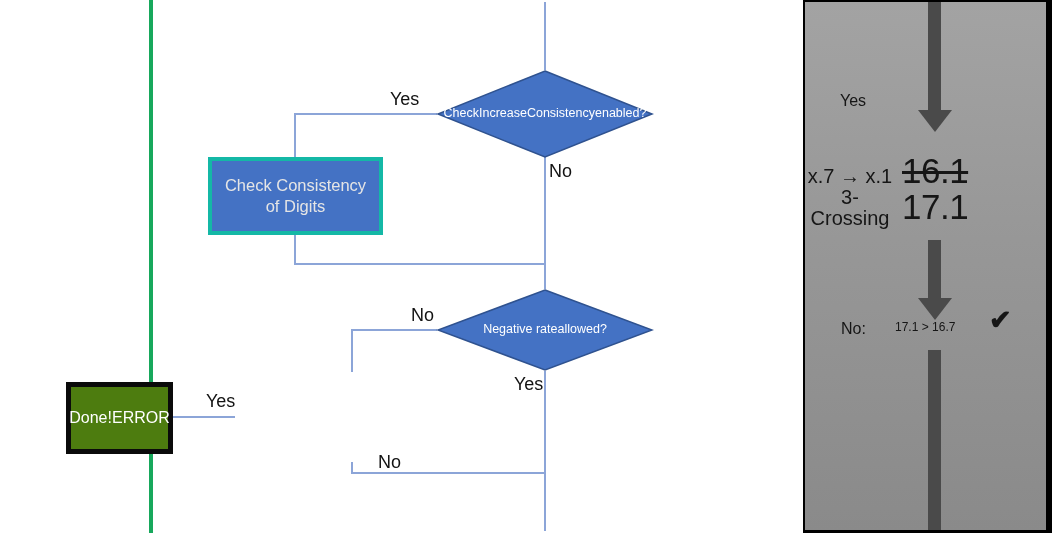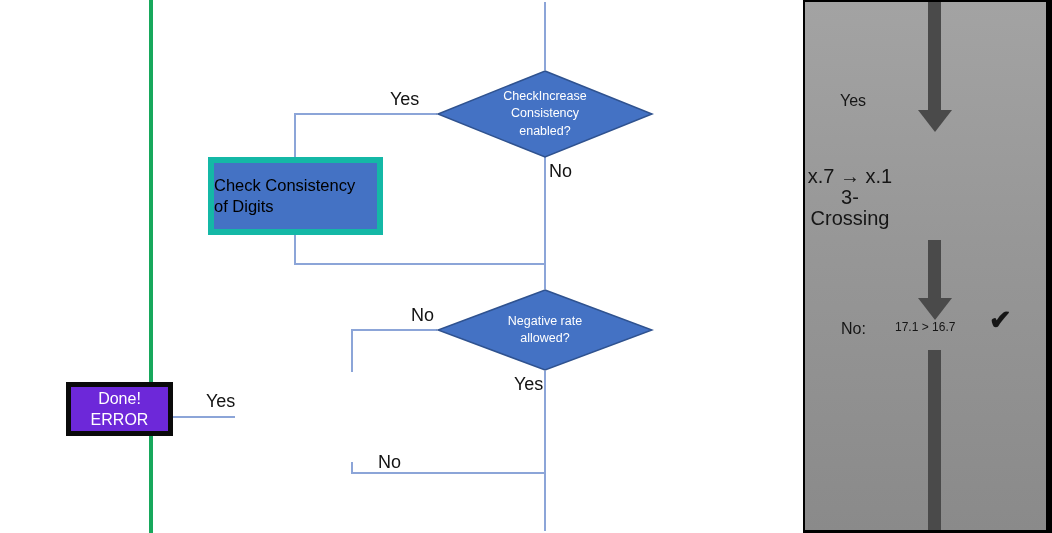--- a/index.html
+++ b/index.html
@@ -4,28 +4,28 @@
 <style>
   html,body{margin:0;padding:0;background:#fff;font-family:"Liberation Sans",sans-serif;}
   #canvas{position:relative;width:1052px;height:533px;background:#ffffff;overflow:hidden;}
 
   .cline{position:absolute;background:#8CA5D8;}
   .green-line{position:absolute;left:149px;top:0;width:4px;height:533px;background:#17A85C;}
 
   .diamond{position:absolute;}
   .diamond svg{display:block;}
   .diamond polygon{fill:#4472C4;stroke:#2F528F;stroke-width:1.5;}
-  .dtext{position:absolute;inset:0;display:flex;flex-direction:column;align-items:center;justify-content:center;
+  .dtext{position:absolute;inset:0;display:flex;flex-direction:row;align-items:center;justify-content:center;
          color:#fff;font-size:12.5px;line-height:1.38;text-align:center;}
 
-  .node-rect{position:absolute;box-sizing:border-box;background:#4472C4;border:6px solid #14b8a6;
-             display:flex;flex-direction:column;align-items:flex-start;justify-content:center;
-             color:#000000;font-size:16.5px;line-height:1.3;text-align:center;}
-  .done-box{position:absolute;left:66px;top:382px;width:107px;height:54px;box-sizing:border-box;
-            background:#6d28d9;border:5px solid #0a0a0a;display:flex;flex-direction:column;
+  .node-rect{position:absolute;box-sizing:border-box;background:#4472C4;border:4px solid #14b8a6;
+             display:flex;flex-direction:column;align-items:center;justify-content:center;
+             color:#e5e5e5;font-size:16.5px;line-height:1.3;text-align:center;}
+  .done-box{position:absolute;left:66px;top:382px;width:107px;height:72px;box-sizing:border-box;
+            background:#4d7c0f;border:5px solid #0a0a0a;display:flex;flex-direction:row;
             align-items:center;justify-content:center;color:#fff;font-size:16px;line-height:1.32;text-align:center;}
 
   .lbl{position:absolute;color:#121212;font-size:18px;}
 
   
   .panel{position:absolute;left:803px;top:0;width:249px;height:533px;box-sizing:border-box;
          border-left:2px solid #000;border-top:2px solid #000;border-bottom:3px solid #000;border-right:6px solid #000;
          background:linear-gradient(180deg,#a3a3a3 0%,#979797 45%,#8a8a8a 100%);}
   .arrow-shaft{position:absolute;left:123px;width:13px;background:#4A4A4A;}
   .arrow-head{position:absolute;left:113px;width:0;height:0;
@@ -104,20 +104,24 @@
     <div class="arrow-shaft" style="top:0;height:108px;"></div>
     <div class="arrow-head" style="top:108px;"></div>
 
     <div class="panel-text" style="left:35px;top:90px;font-size:16px;">Yes</div>
 
     <div class="panel-text case-block">
       <div>x.7 → x.1</div>
       <div>3-Crossing</div>
     </div>
 
+    <div class="panel-text big-nums">
+      <div class="strike">16.1</div>
+      <div>17.1</div>
+    </div>
 
     <div class="arrow-shaft" style="top:238px;height:58px;"></div>
     <div class="arrow-head" style="top:296px;"></div>
 
     <div class="panel-text" style="left:36px;top:318px;font-size:16px;">No:</div>
     <div class="panel-text" style="left:90px;top:318px;font-size:12px;">17.1 &gt; 16.7</div>
     <div class="panel-text check" style="left:184px;top:305px;">✔</div>
 
     <div class="arrow-shaft" style="top:348px;height:180px;"></div>
   </div>

